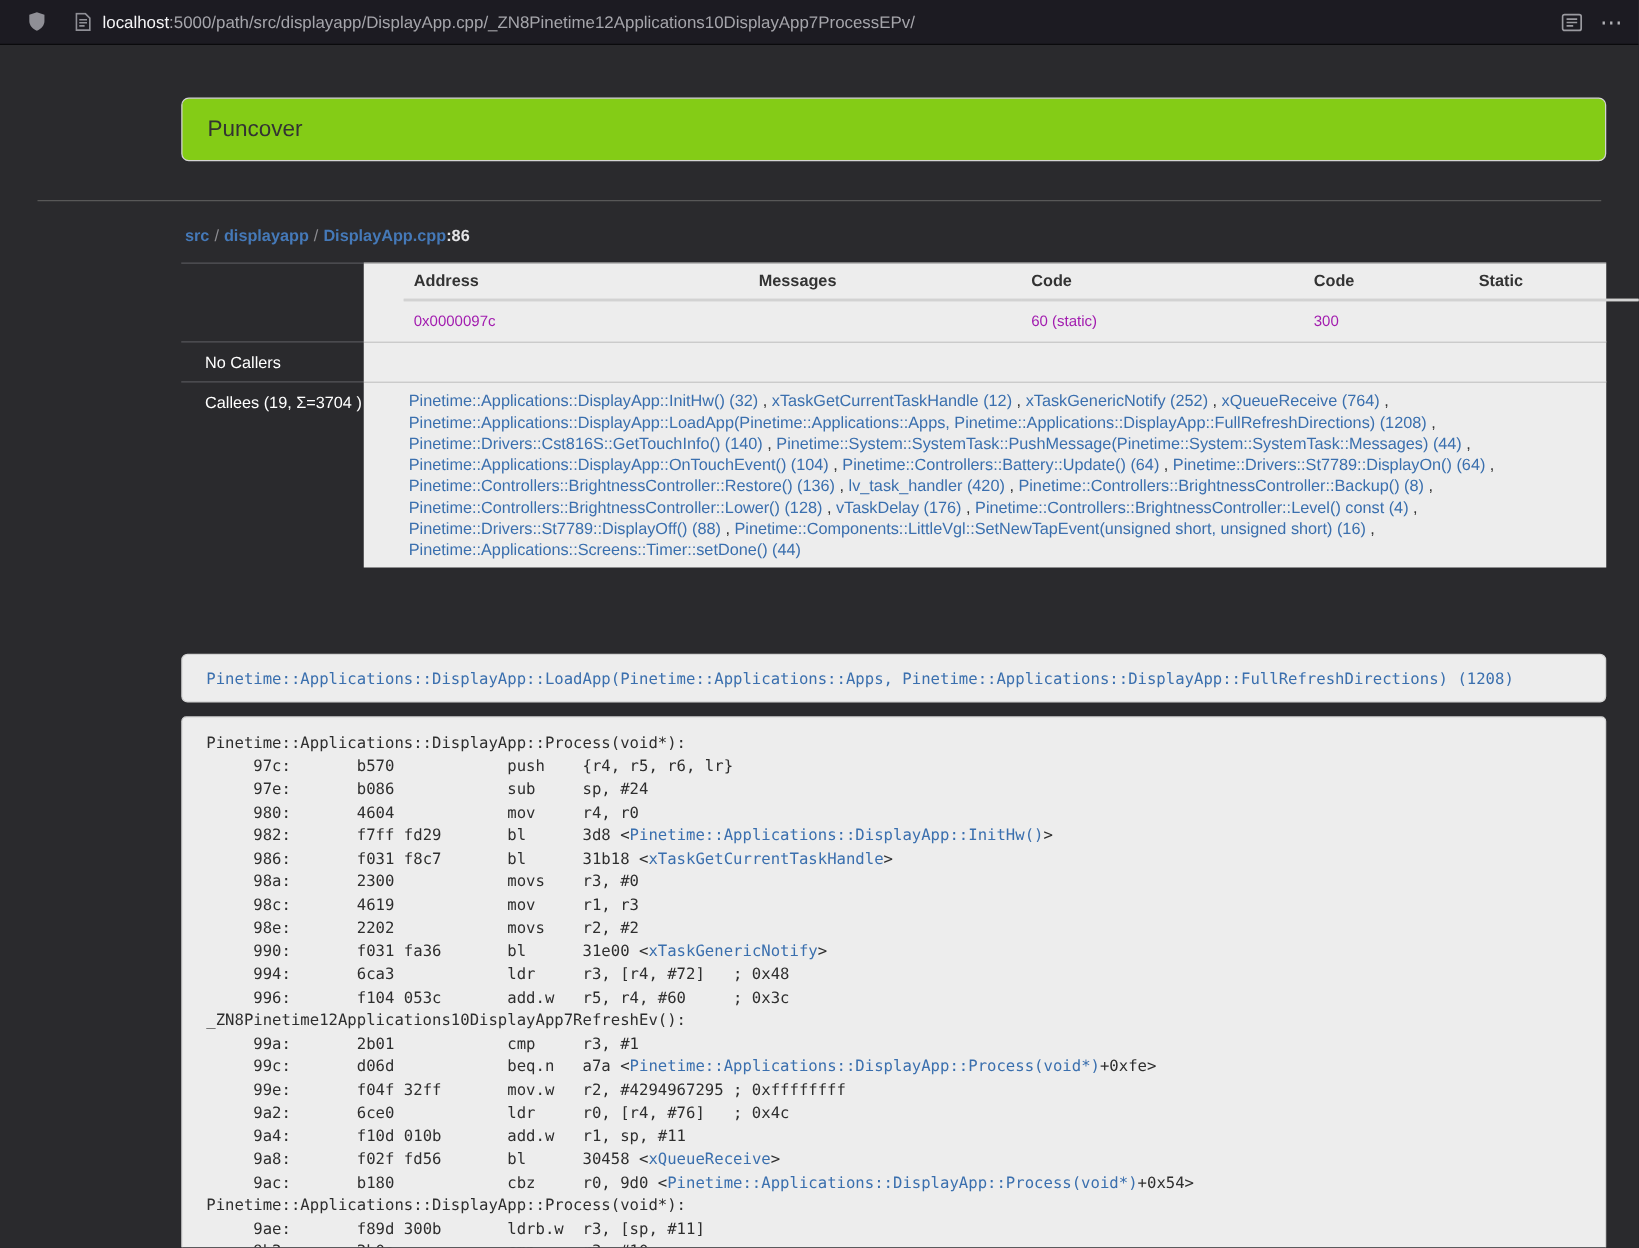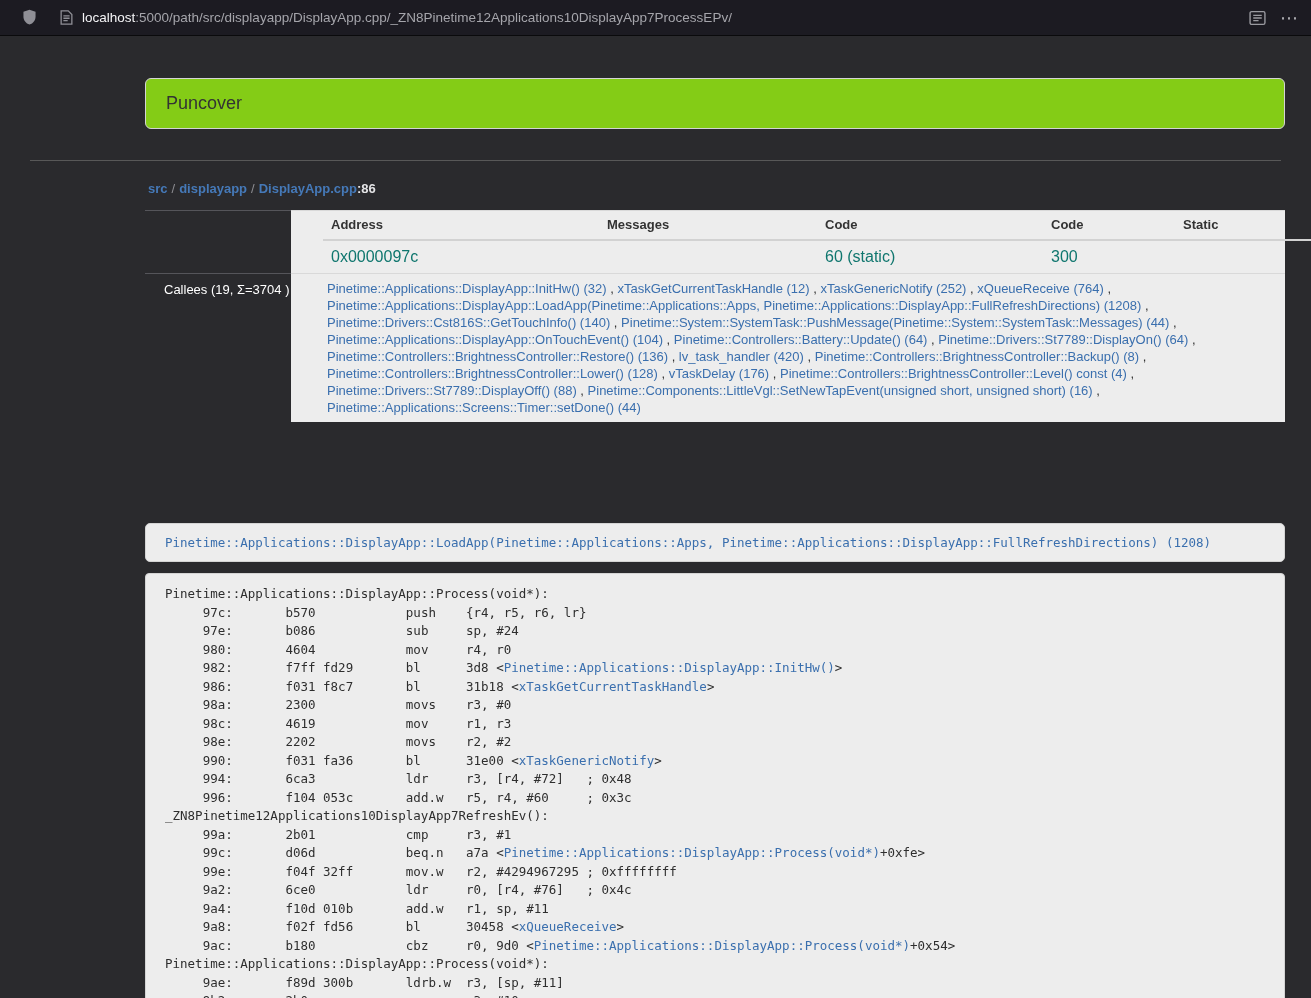--- a/index.html
+++ b/index.html
@@ -39,21 +39,21 @@
               background:transparent; border-top:1px solid #55555a;
               padding:7px 2px 7px 19px; white-space:nowrap; line-height:17px; }
   .fn-table > tbody > tr > td { background:#ededed; border-top:1px solid #d9d9d9;
               color:#333; vertical-align:top; padding:6px 10px; line-height:17px; }
   .fn-table > tbody > tr > td.stats-cell { padding:0; }
   .sym-icon { display:inline-block; vertical-align:-3px; margin:0 6px 0 1px; }
 
   .stats-table { width:100%; border-collapse:collapse; table-layout:fixed;margin-left:32px; }
   .stats-table th { text-align:left; font-weight:700; color:#333; font-size:13px;
                     padding:6px 8px; border-bottom:2px solid #d2d2d2; line-height:16px; }
-  .stats-table td { color:#0f766e; font-size:16px; padding:8px 8px; line-height:16px; }
+  .stats-table td { color:#a21caf; font-size:12px; padding:8px 8px; line-height:16px; }
 
   .callees-cell { padding:6px 36px !important; line-height:20px; }
 
   
   .selected-box { position:absolute; left:145px; top:523px; width:1140px; height:39px;
                   background:#ededed; border:1px solid #d4d4d4; border-radius:5px;
                   display:flex; align-items:center; padding-left:19px;
                   font-family:"DejaVu Sans Mono", monospace; font-size:12.5px; white-space:nowrap; overflow:hidden; }
   .code-panel { position:absolute; left:145px; top:573px; width:1140px; height:470px;
                 background:#ededed; border:1px solid #d4d4d4; border-radius:4px;
@@ -132,20 +132,24 @@
                 <td></td>
                 <td>60 (static)</td>
                 <td>300</td>
                 <td></td>
               </tr>
             </tbody>
           </table>
         </td>
       </tr>
       <tr>
+        <th>No Callers</th>
+        <td></td>
+      </tr>
+      <tr>
         <th>Callees (19, Σ=3704 )</th>
         <td class="callees-cell" id="callees-list"><a href="#" class="lnk">Pinetime::Applications::DisplayApp::InitHw() (32)</a> , <a href="#" class="lnk">xTaskGetCurrentTaskHandle (12)</a> , <a href="#" class="lnk">xTaskGenericNotify (252)</a> , <a href="#" class="lnk">xQueueReceive (764)</a> , <a href="#" class="lnk">Pinetime::Applications::DisplayApp::LoadApp(Pinetime::Applications::Apps, Pinetime::Applications::DisplayApp::FullRefreshDirections) (1208)</a> , <a href="#" class="lnk">Pinetime::Drivers::Cst816S::GetTouchInfo() (140)</a> , <a href="#" class="lnk">Pinetime::System::SystemTask::PushMessage(Pinetime::System::SystemTask::Messages) (44)</a> , <a href="#" class="lnk">Pinetime::Applications::DisplayApp::OnTouchEvent() (104)</a> , <a href="#" class="lnk">Pinetime::Controllers::Battery::Update() (64)</a> , <a href="#" class="lnk">Pinetime::Drivers::St7789::DisplayOn() (64)</a> , <a href="#" class="lnk">Pinetime::Controllers::BrightnessController::Restore() (136)</a> , <a href="#" class="lnk">lv_task_handler (420)</a> , <a href="#" class="lnk">Pinetime::Controllers::BrightnessController::Backup() (8)</a> , <a href="#" class="lnk">Pinetime::Controllers::BrightnessController::Lower() (128)</a> , <a href="#" class="lnk">vTaskDelay (176)</a> , <a href="#" class="lnk">Pinetime::Controllers::BrightnessController::Level() const (4)</a> , <a href="#" class="lnk">Pinetime::Drivers::St7789::DisplayOff() (88)</a> , <a href="#" class="lnk">Pinetime::Components::LittleVgl::SetNewTapEvent(unsigned short, unsigned short) (16)</a> , <a href="#" class="lnk">Pinetime::Applications::Screens::Timer::setDone() (44)</a></td>
       </tr>
     </tbody>
   </table>
 
   <div class="selected-box">
     <a href="#" class="lnk">Pinetime::Applications::DisplayApp::LoadApp(Pinetime::Applications::Apps, Pinetime::Applications::DisplayApp::FullRefreshDirections) (1208)</a>
   </div>
 

